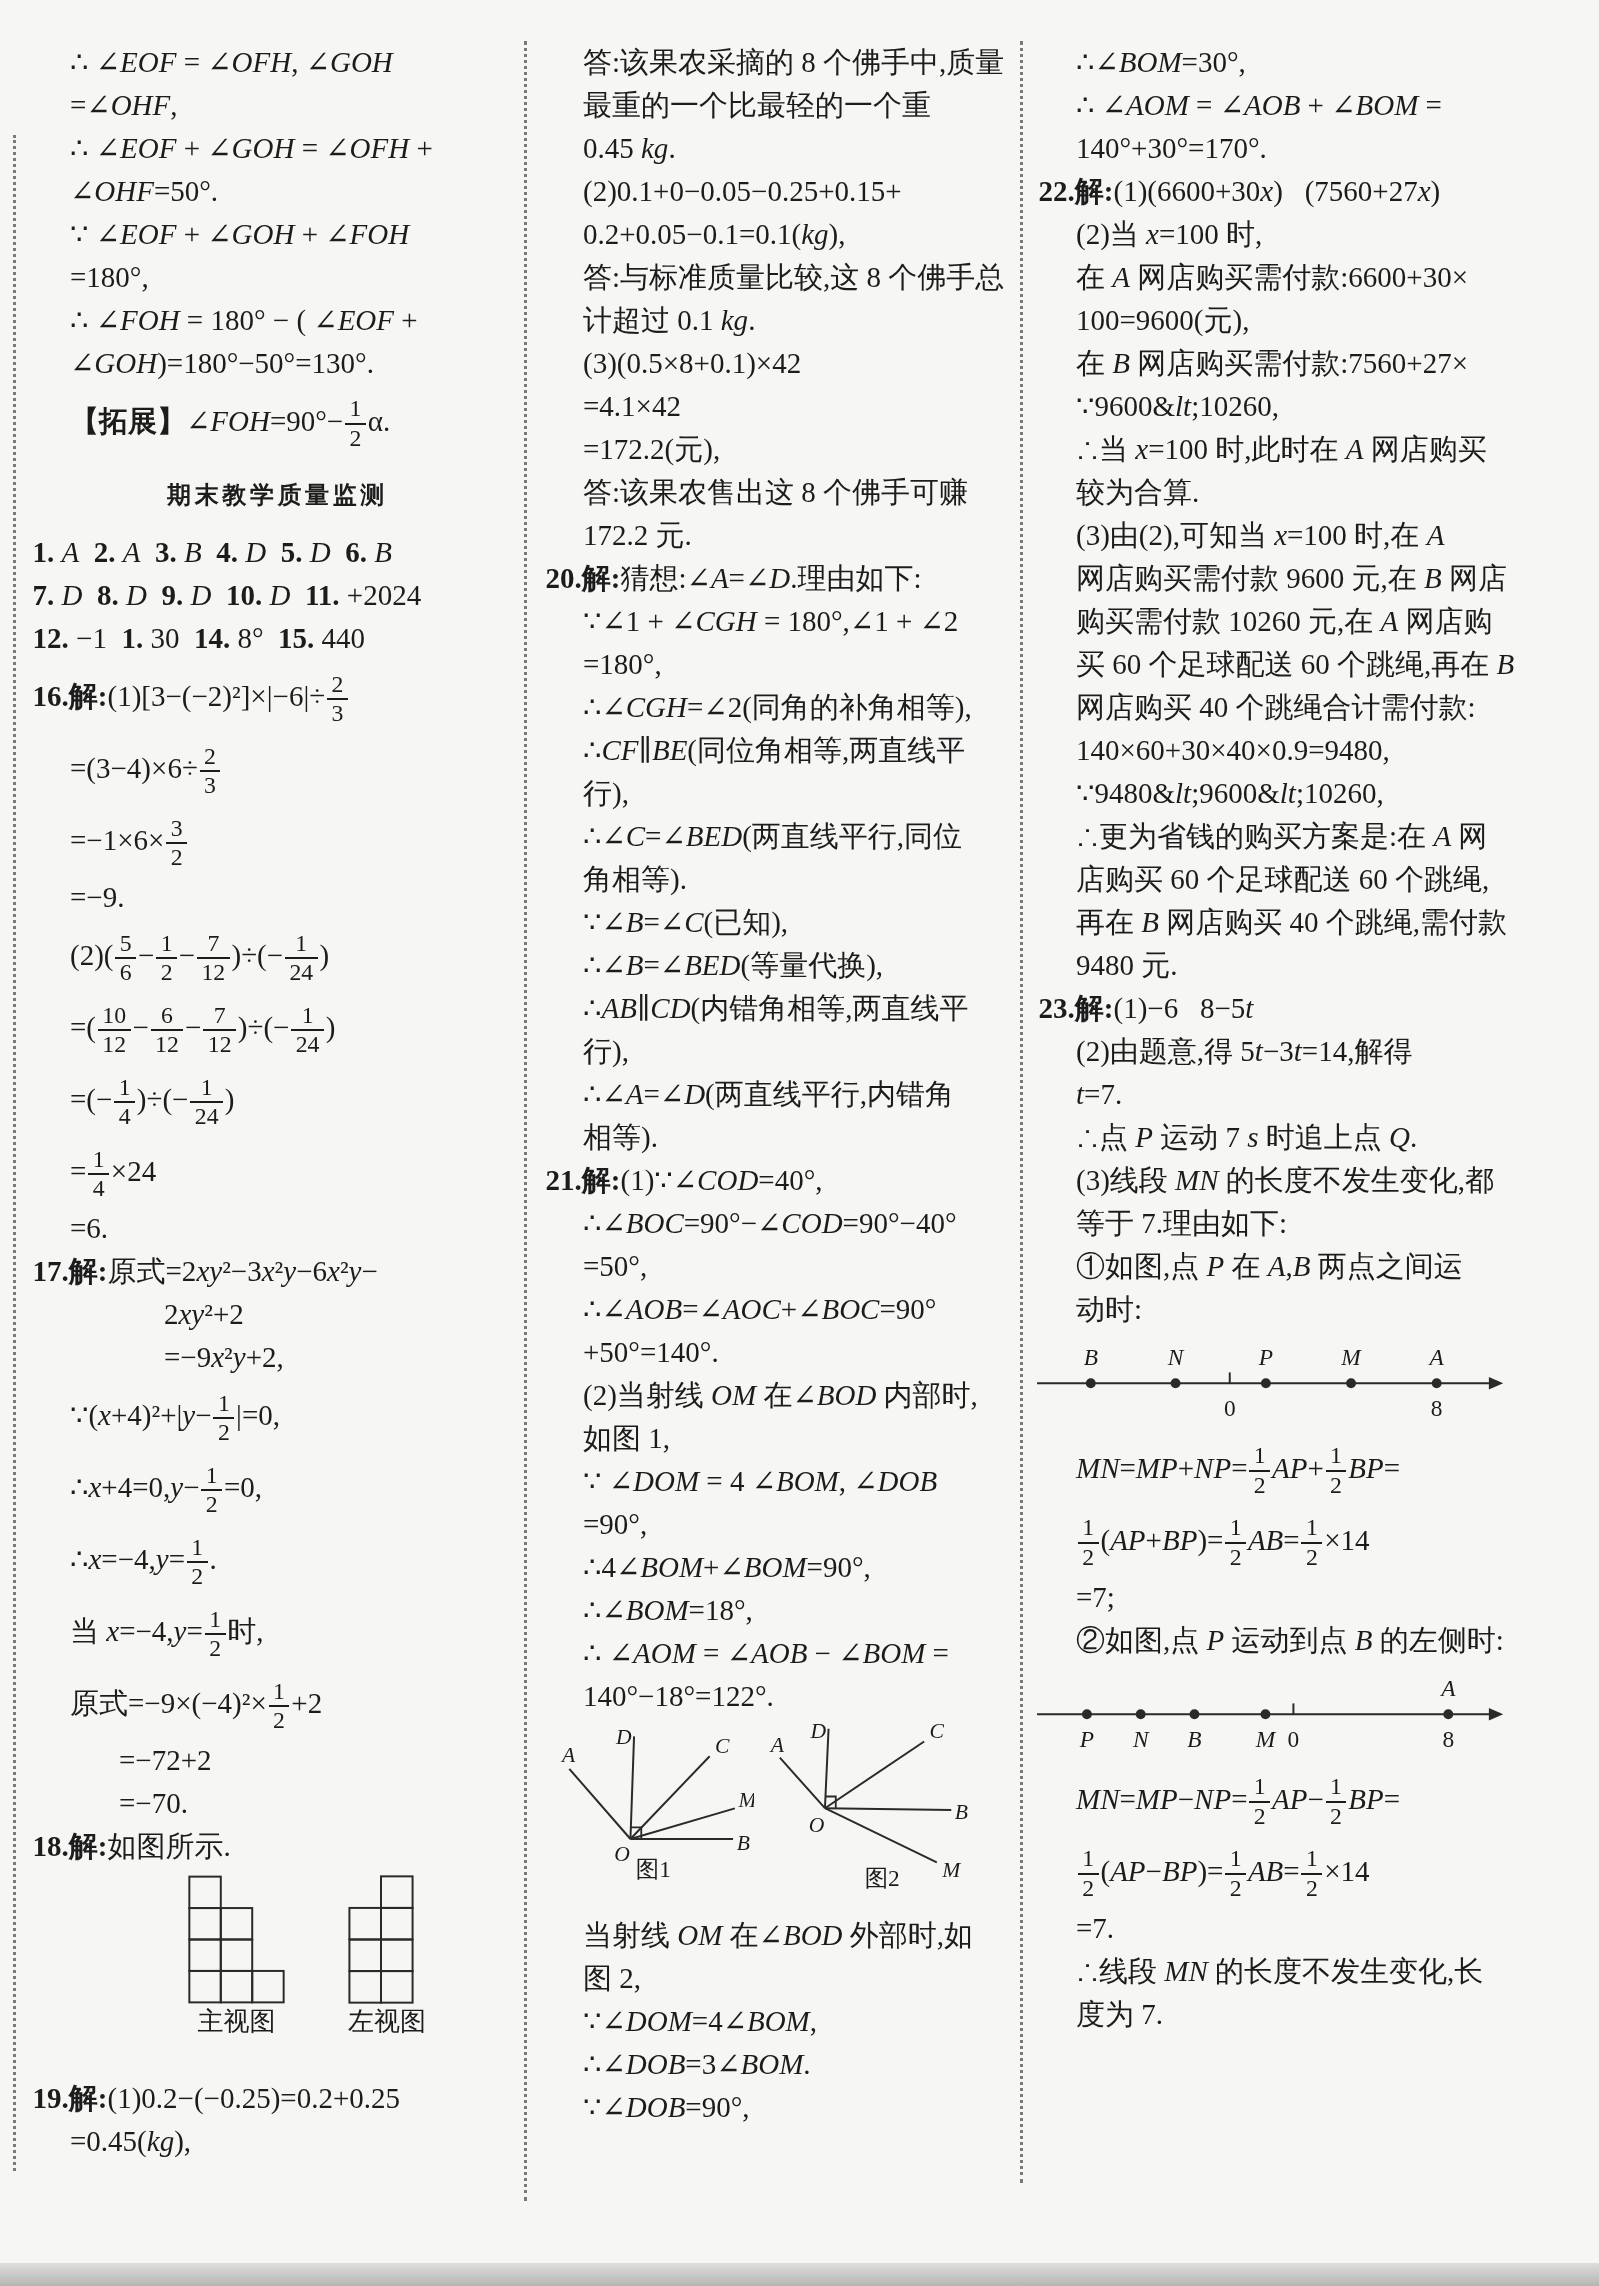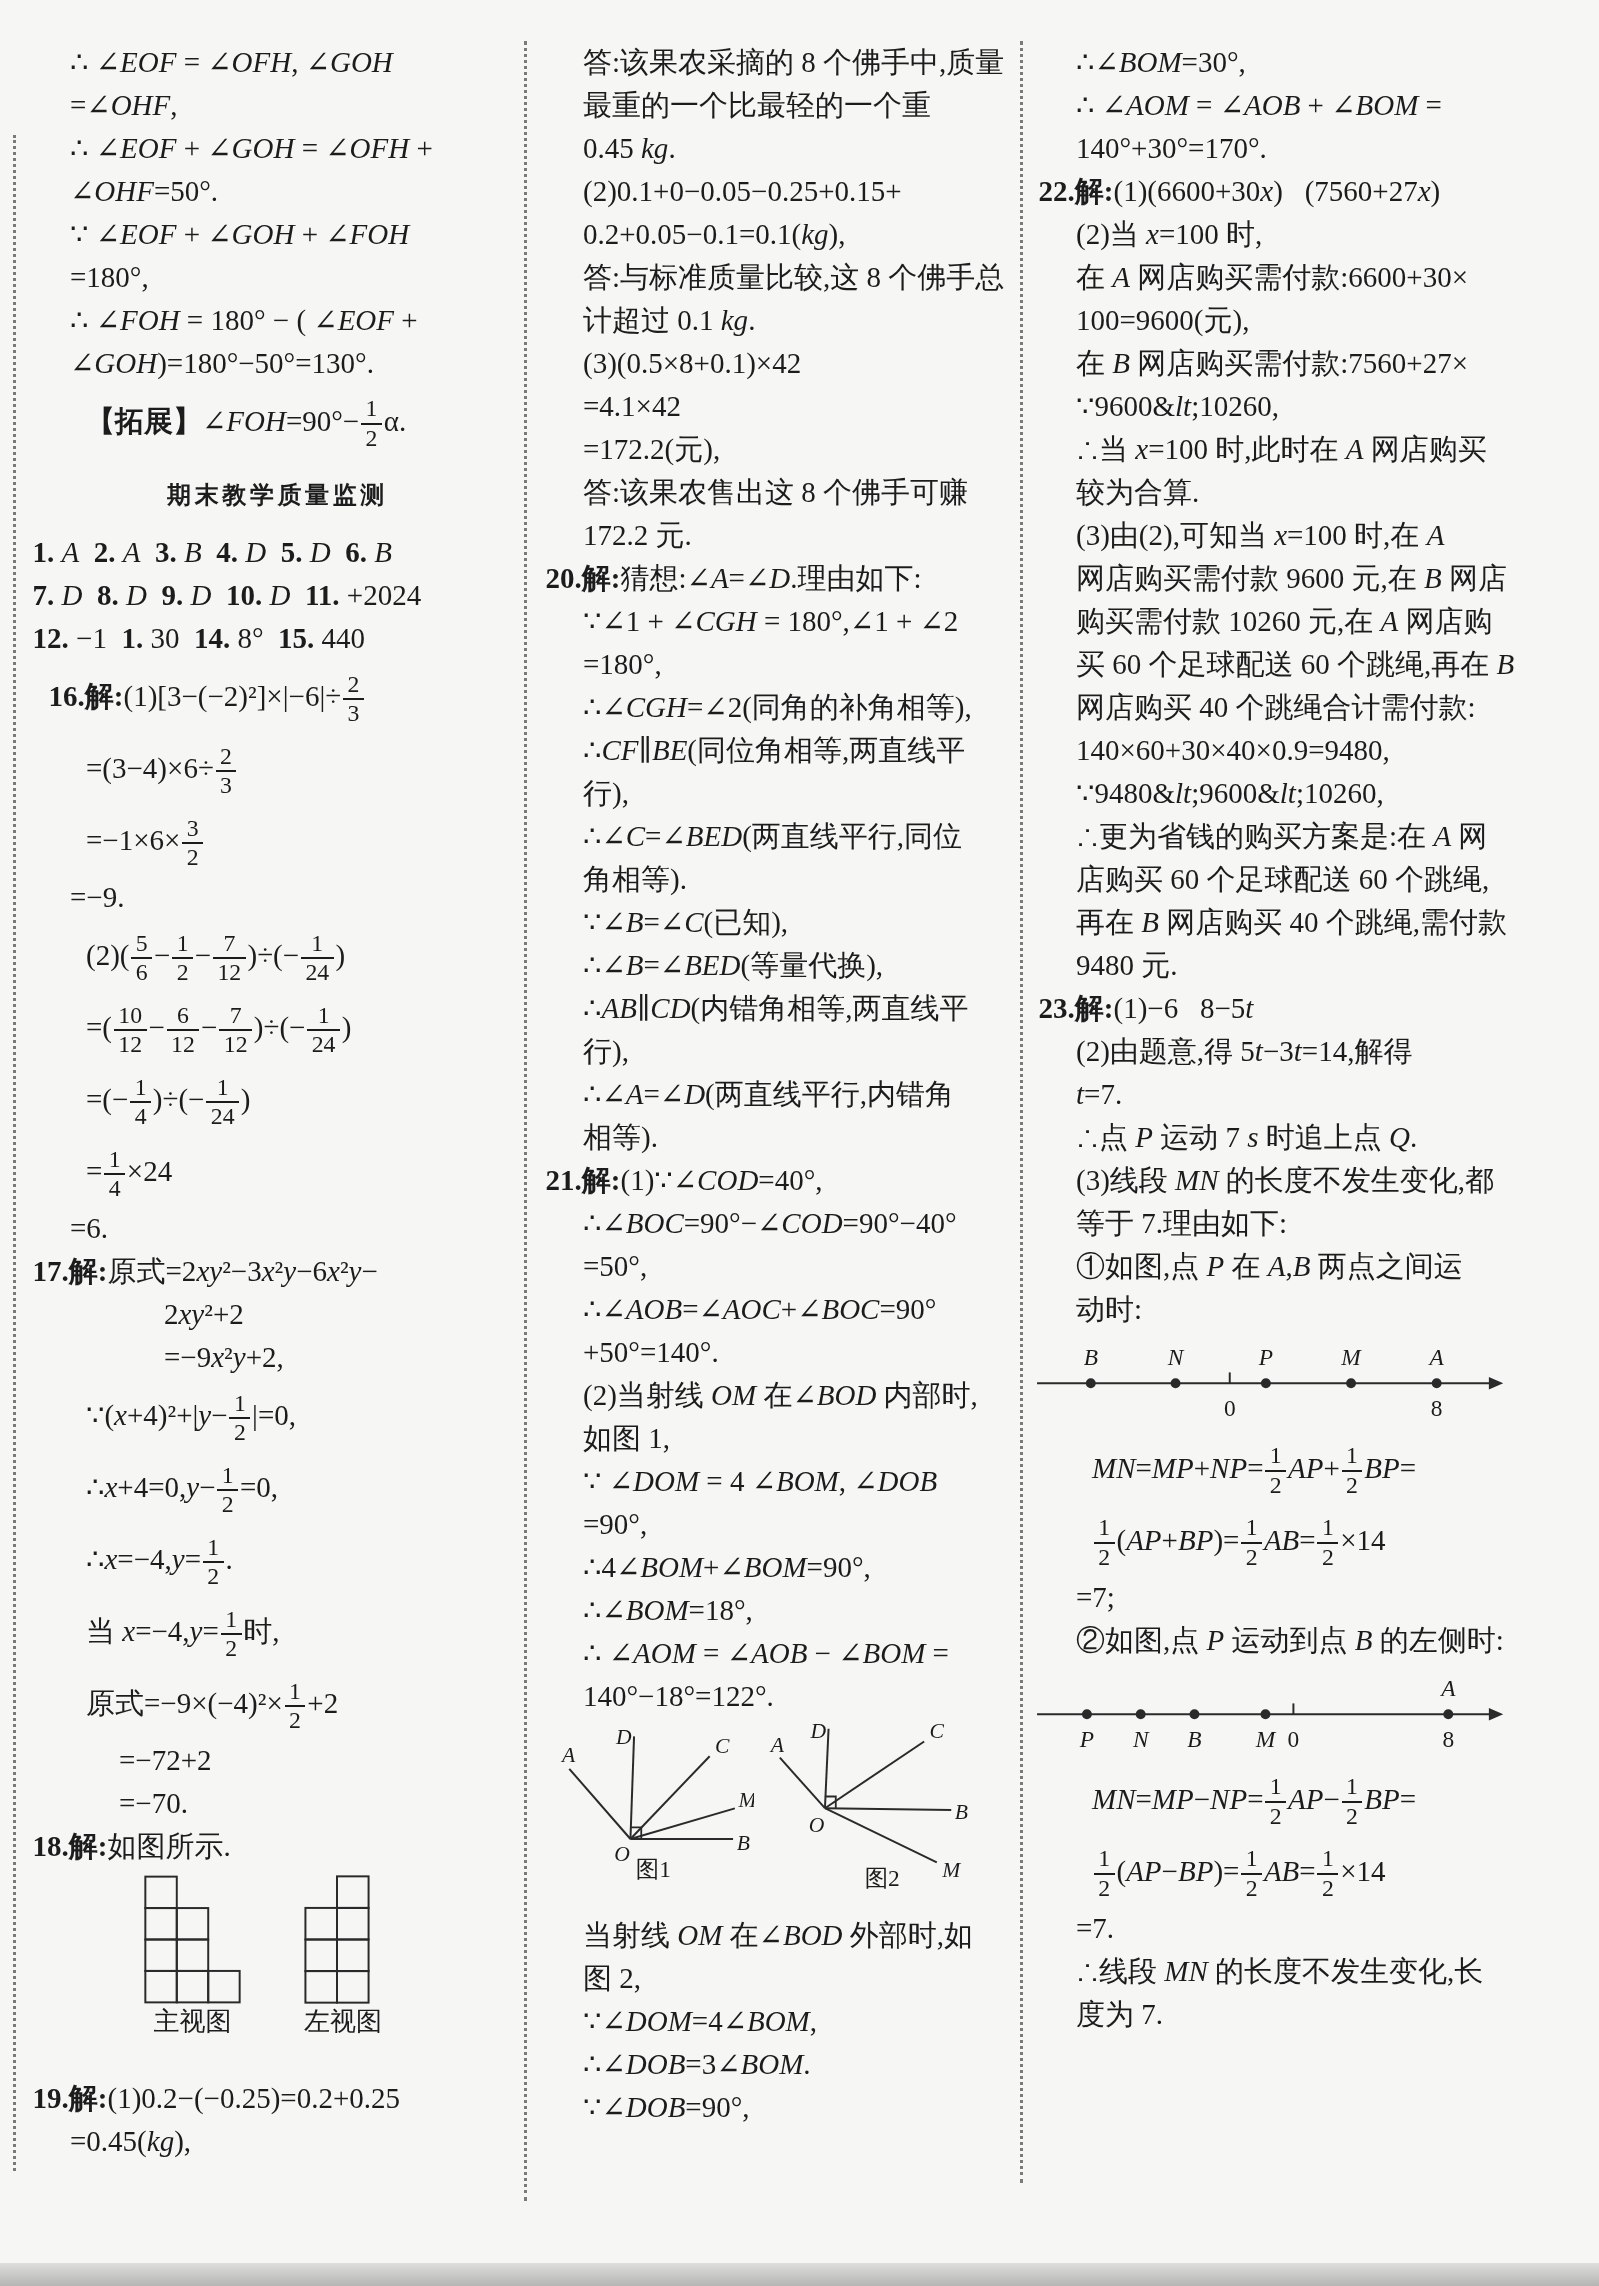--- a/index.html
+++ b/index.html
@@ -7,42 +7,42 @@
     width:1599px;height:2286px;position:relative;overflow:hidden;
     background:#f6f6f4;
     font-family:"Liberation Serif","DejaVu Serif",serif;
     color:#1c1c1c;
   }
   .col{position:absolute;top:41px;}
   #col1{left:29px;width:497px;}
   #col2{left:542px;width:484px;}
   #col3{left:1035px;width:527px;}
   .line{font-size:29px;line-height:43px;white-space:nowrap;}
-  .line.fr{line-height:72px;margin-left:16px;}
+  .line.fr{line-height:72px;}
   .ind0{padding-left:3.6px;}
   .ind1{padding-left:41px;}
   .ind2{padding-left:90px;}
   .ind3{padding-left:135px;}
   .b{font-weight:bold;}
   i{font-style:italic;}
   .frac{display:inline-block;vertical-align:-0.62em;text-align:center;font-size:0.82em;line-height:1.15;margin:0 1.8px;}
   .frac .fn{display:block;border-bottom:2.3px solid #1c1c1c;padding:0 4.5px;}
   .frac .fd{display:block;padding:0 4.5px;}
   .section-title{font-size:24px;font-weight:bold;text-align:center;line-height:58px;margin:9px 0 7.2px 0;letter-spacing:3.6px;}
   .sep{position:absolute;width:0;border-left:3.6px dotted #7a7a78;}
   #sepL{left:12.6px;top:135px;height:2036px;}
   #sepM1{left:524px;top:41px;height:2160px;}
   #sepM2{left:1020px;top:41px;height:2142px;}
   #bottomStrip{position:absolute;left:0;bottom:0;width:100%;height:23.4px;
     background:linear-gradient(to bottom,#dededc,#b5b5b3);}
   .fig{position:relative;}
   .fig.views{height:209px;}
   .fig.angles{height:196px;}
   .fig.numline{height:101px;}
-  .vg{position:absolute;top:7.2px;text-align:center;}
+  .vg{position:absolute;top:7.2px;text-align:center;margin-left:44px;}
   .vlab{font-size:26px;line-height:36px;}
   svg{display:block;}
   svg text{font-family:"Liberation Serif","DejaVu Serif",serif;fill:#1c1c1c;}
 </style>
 </head>
 <body>
 
 <div class="sep" id="sepL"></div>
 <div class="sep" id="sepM1"></div>
 <div class="sep" id="sepM2"></div>

